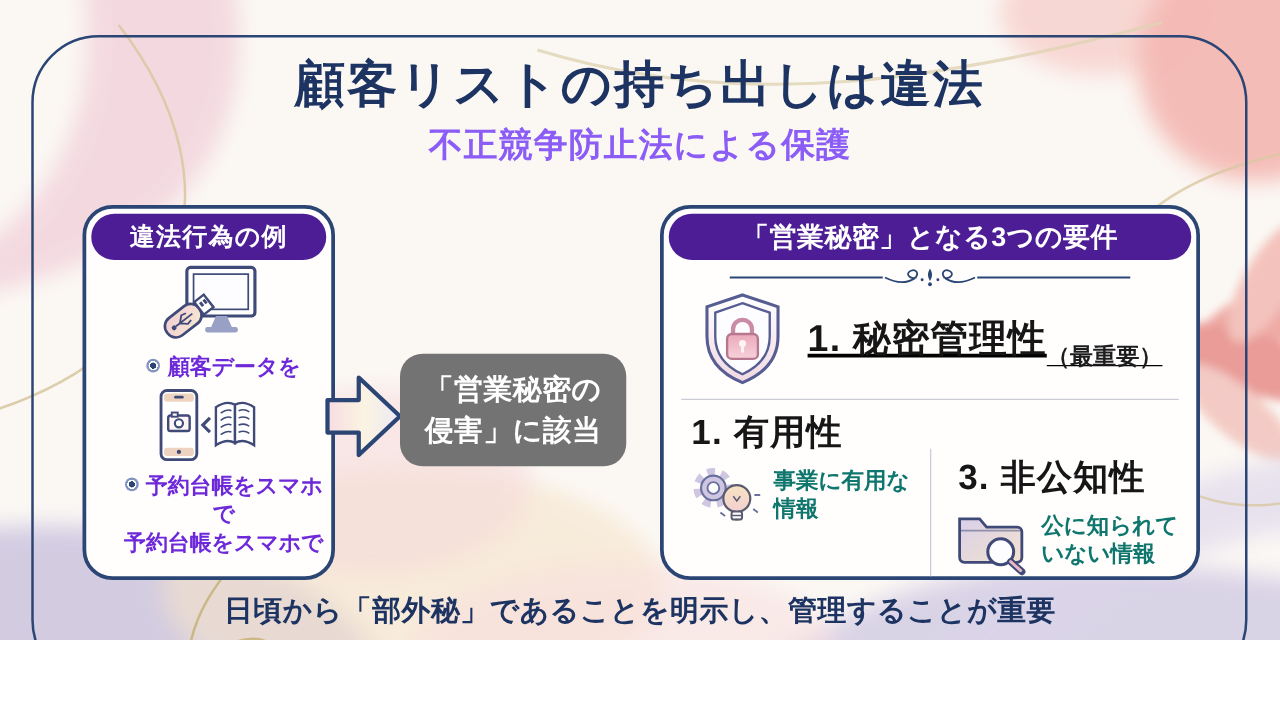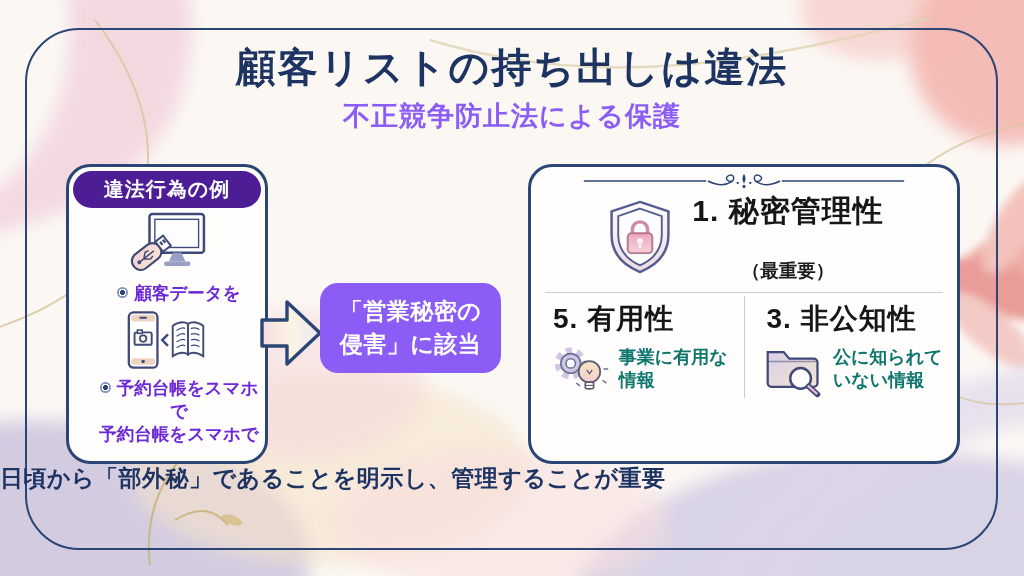--- a/index.html
+++ b/index.html
@@ -1,55 +1,55 @@
 <!DOCTYPE html>
 <html><head>
 <meta charset="utf-8">
 <style>
   html,body{margin:0;padding:0;}
   body{font-family:"Liberation Sans","DejaVu Sans",sans-serif;}
-  .stage{position:relative;width:1024px;height:576px;overflow:hidden;background:#fbf8f4;}
+  .stage{position:relative;width:1024px;height:512px;overflow:hidden;background:#fbf8f4;}
   .bg{position:absolute;inset:0;z-index:0;}
   .frame{position:absolute;left:25px;top:28px;width:969px;height:518px;border:2.5px solid #2b4574;border-radius:54px;z-index:1;}
   .layer{position:absolute;inset:0;z-index:2;}
 
   .title{position:absolute;top:40px;left:0;right:0;text-align:center;font-size:40px;font-weight:900;color:#1d3462;letter-spacing:2px;}
   .subtitle{position:absolute;top:98px;left:0;right:0;text-align:center;font-size:27px;font-weight:800;color:#8b5cf6;letter-spacing:1px;}
 
   .panel{position:absolute;background:#fffefd;border:3px solid #2b4574;border-radius:24px;box-sizing:border-box;}
   .pill{margin:4px;height:37px;background:#4c1d95;border-radius:19px;color:#fff;display:flex;align-items:center;justify-content:center;font-weight:800;}
 
   .left-box{left:66px;top:164px;width:202px;height:300px;}
   .left-box .pill{font-size:20px;letter-spacing:1px;}
   .left-col{display:flex;flex-direction:column;align-items:center;}
   .item-text{font-size:17.5px;font-weight:800;color:#6d28d9;text-align:center;line-height:1.32;margin-left:24px;}
   .bullet{display:inline-block;width:11px;height:11px;border-radius:50%;margin-right:6px;vertical-align:1px;
     background:radial-gradient(circle,#2c4576 0 2.4px,#ffffff 2.6px 3.6px,#8494c2 3.8px 5.5px);}
 
   .arrow-wrap{position:absolute;left:260px;top:294px;width:64px;height:78px;}
 
-  .result-box{position:absolute;left:320px;top:283px;width:181px;height:90px;background:#8b5cf6;border-radius:18px;
+  .result-box{position:absolute;left:320px;top:283px;width:181px;height:90px;background:#737373;border-radius:18px;
     display:flex;flex-direction:column;align-items:center;justify-content:center;color:#fff;font-size:23px;font-weight:800;line-height:1.42;letter-spacing:.5px;}
 
   .right-box{left:528px;top:164px;width:432px;height:300px;}
   .right-box .pill{font-size:21.5px;letter-spacing:.5px;}
   .flourish{display:block;margin:5px auto 0;}
   .req1{display:flex;align-items:center;justify-content:center;gap:16px;margin-top:1px;}
-  .req1-text{display:flex;flex-direction:column;align-items:center;}
+  .req1-text{display:flex;flex-direction:row;align-items:center;text-decoration:underline;}
   .req1-title{font-size:30px;font-weight:900;color:#161616;letter-spacing:1px;}
   .req-desc{font-size:18.5px;font-weight:800;color:#1d1d1f;line-height:1.3;text-align:center;margin-top:3px;}
   .hline{border:none;border-top:1.5px solid #ccccd6;margin:9px 14px 0;}
   .cols{display:flex;margin-top:3px;}
   .col{flex:1;padding:2px 6px 0 10px;}
-  .col+.col{border-left:1.5px solid #ccccd6;}
+  .col+.col{border-left:1.5px solid #ccccd6;margin-top:36px;}
   .col-title{font-size:28px;font-weight:900;color:#161616;margin:2px 0 2px 12px;letter-spacing:1px;}
   .col-row{display:flex;align-items:center;justify-content:center;gap:8px;}
   .col-desc{font-size:18px;font-weight:800;color:#0f766e;line-height:1.3;text-align:left;}
 
-  .message{position:absolute;top:463px;left:0;right:0;text-align:left;font-size:23px;font-weight:900;color:#1d3462;letter-spacing:.5px;}
+  .message{position:absolute;top:473px;left:0;right:0;text-align:center;font-size:23px;font-weight:900;color:#1d3462;letter-spacing:.5px;}
   .copyright{position:absolute;top:509px;left:0;right:0;text-align:center;font-size:19px;font-weight:800;color:#1d3462;letter-spacing:.5px;}
 </style>
 </head>
 <body>
 
 <div class="stage">
 
   <svg class="bg" width="1024" height="576" viewBox="0 0 1024 576">
     <defs>
       <filter id="bl" x="-60%" y="-60%" width="220%" height="220%">
@@ -152,20 +152,21 @@
         <path d="M2,26 H27 V8 L60,39 27,70 V52 H2 Z" fill="url(#arrG)" stroke="#2b4574" stroke-width="3.4" stroke-linejoin="round"></path>
       </svg>
     </div>
 
     <div class="result-box">
       <span>「営業秘密の</span>
       <span>侵害」に該当</span>
     </div>
 
     <div class="panel right-box">
+      <div class="pill">「営業秘密」となる3つの要件</div>
       <svg class="flourish" width="350" height="18" viewBox="0 0 360 20">
         <g stroke="#2b4574" fill="none">
           <line x1="2" y1="10" x2="138" y2="10" stroke-width="1.6"></line>
           <line x1="222" y1="10" x2="358" y2="10" stroke-width="1.6"></line>
           <path d="M140,10 C150,15 158,16 166,11 C171,7 168,2 163,4 C158,6 161,12 168,10" stroke-width="1.6"></path>
           <path d="M220,10 C210,15 202,16 194,11 C189,7 192,2 197,4 C202,6 199,12 192,10" stroke-width="1.6"></path>
         </g>
         <path d="M180,2 C177.6,6 177.6,9 180,13 C182.4,9 182.4,6 180,2 Z" fill="#2b4574"></path>
         <circle cx="180" cy="16" r="1.7" fill="#2b4574"></circle>
         <circle cx="173" cy="12" r="1.3" fill="#2b4574"></circle>
@@ -197,21 +198,21 @@
             <br>
             <span>（最重要）</span>
           </div>
         </div>
       </div>
 
       <hr class="hline">
 
       <div class="cols">
         <div class="col">
-          <div class="col-title">5. 有用性</div>
+          <div class="col-title">1. 有用性</div>
           <div class="col-row">
             <svg width="60" height="58" viewBox="0 0 64 60">
               <defs>
                   <linearGradient id="blbG" x1="0" y1="0" x2="0" y2="1">
                 <stop offset="0" stop-color="#f7e3c2"></stop>
                     <stop offset="1" stop-color="#f3cfd0"></stop>
                   </linearGradient>
                 </defs>
               <circle cx="21" cy="24" r="13" fill="none" stroke="#cfc6e2" stroke-width="8" stroke-dasharray="6.2 5"></circle>
               <circle cx="21" cy="24" r="10.5" fill="#cfc6e2" stroke="#6a6f9c" stroke-width="1.8"></circle>

